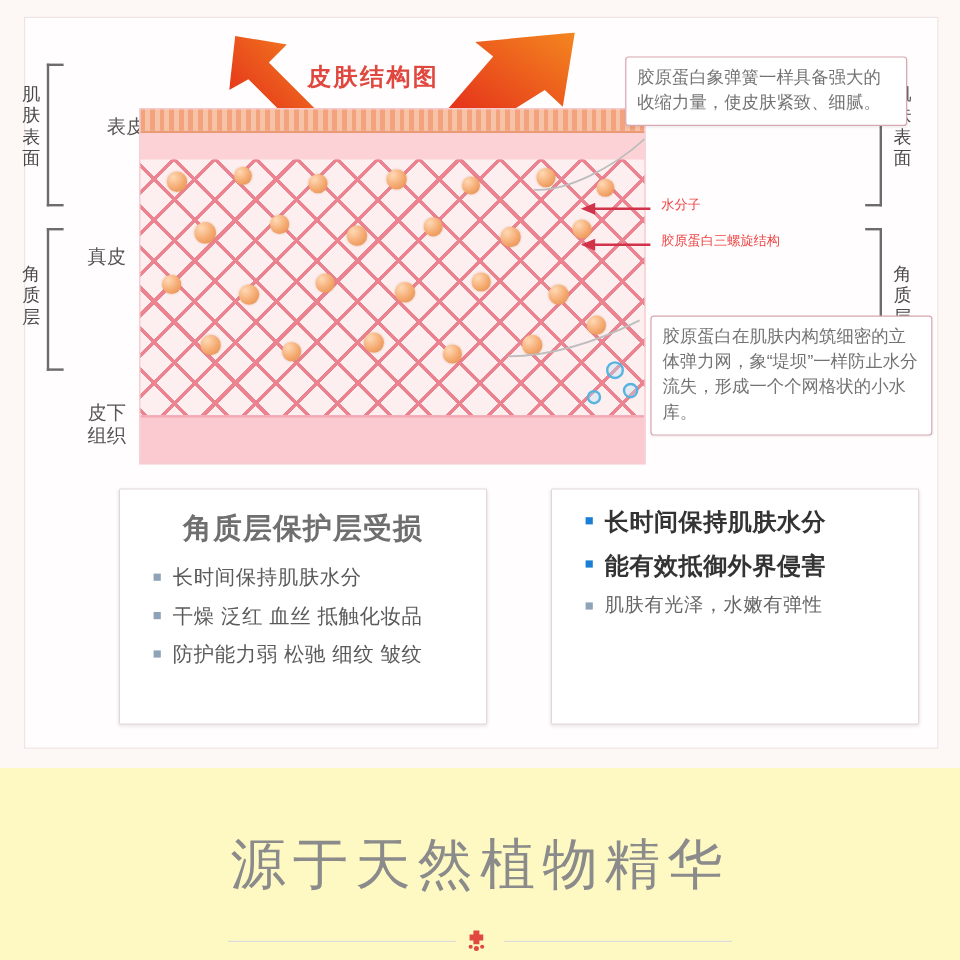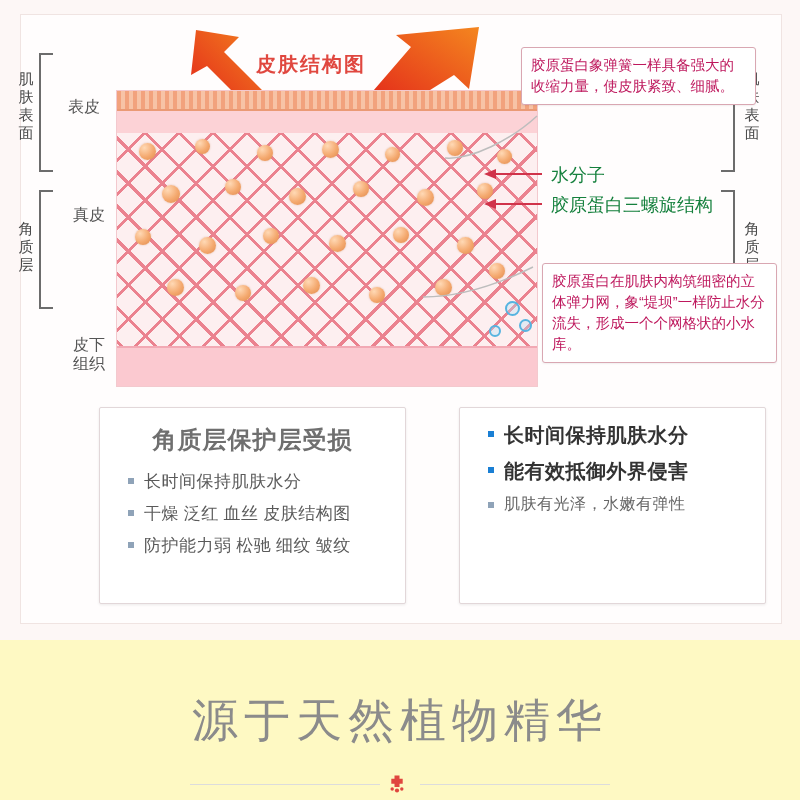--- a/index.html
+++ b/index.html
@@ -133,43 +133,43 @@
 
   
   .callout {
     position: absolute;
     background: #ffffff;
     border: 1px solid #d9a7b2;
     border-radius: 3px;
     padding: 7px 9px;
     font-size: 14.5px;
     line-height: 21px;
-    color: #be185d;
+    color: #737373;
     box-shadow: 0 1px 2px rgba(0,0,0,.06);
   }
   #callout-top { left: 500px; top: 32px; width: 215px; }
   #callout-bottom { left: 521px; top: 248px; width: 215px; }
 
   .pointer-label {
     position: absolute;
-    font-size: 18px;
-    color: #15803d;
+    font-size: 11px;
+    color: #ef4444;
     white-space: nowrap;
   }
 
   
   .card {
     position: absolute;
     top: 392px;
     background: #ffffff;
     border: 1px solid #e2d7d9;
     box-shadow: 0 1px 3px rgba(0,0,0,.08);
     border-radius: 2px;
   }
-  #card-left  { left: 78px;  width: 305px; height: 195px; font-family: Liberation Serif, serif; }
+  #card-left  { left: 78px;  width: 305px; height: 195px; }
   #card-right { left: 438px; width: 305px; height: 195px; }
 
   .card-title {
     text-align: center;
     font-size: 24px;
     font-weight: bold;
     margin-top: 16px;
     letter-spacing: 1px;
   }
   #card-left .card-title  { color: #6f6f6f; }
@@ -263,21 +263,21 @@
     <svg class="red-arrow" style="left:330px; top:12px;" width="130" height="80" viewBox="0 0 130 80">
       <defs>
         <linearGradient id="ag2" x1="0" y1="1" x2="1" y2="0">
           <stop offset="0%" stop-color="#e2231a"></stop>
           <stop offset="100%" stop-color="#f4861f"></stop>
         </linearGradient>
       </defs>
       <polygon points="10,78 60,20 45,8 128,0 118,62 103,48 52,80" fill="url(#ag2)"></polygon>
     </svg>
 
-    <div class="layer-label" style="left:37px; top:82px;">表皮</div>
+    <div class="layer-label" style="left:58px; top:82px;">表皮</div>
     <div class="layer-label" style="left:42px; top:190px;">真皮</div>
     <div class="layer-label" style="left:42px; top:297px;margin-top:23px;">皮下<br>组织</div>
 
     <div id="skin">
       <div id="epidermis-surface"></div>
       <div id="epidermis-band"></div>
       <div id="dermis">
         <div class="mesh"></div>
 
         <div class="water-drop" style="left:22px;  top:10px; width:17px; height:17px;"></div>
@@ -335,21 +335,21 @@
       <path d="M2,52 C40,52 80,38 112,22" stroke="#bdbdbd" stroke-width="1.5" fill="none"></path>
     </svg>
 
     <div class="callout" id="callout-top">胶原蛋白象弹簧一样具备强大的收缩力量，使皮肤紧致、细腻。</div>
     <div class="callout" id="callout-bottom">胶原蛋白在肌肤内构筑细密的立体弹力网，象“堤坝”一样防止水分流失，形成一个个网格状的小水库。</div>
 
     <div class="card" id="card-left">
       <div class="card-title">角质层保护层受损</div>
       <ul class="bullets">
         <li>长时间保持肌肤水分</li>
-        <li>干燥  泛红  血丝  皮肤结构图</li>
+        <li>干燥  泛红  血丝  抵触化妆品</li>
         <li>防护能力弱 松驰 细纹 皱纹</li>
       </ul>
     </div>
 
     <div class="card" id="card-right">
       <ul class="bullets">
         <li class="big">长时间保持肌肤水分</li>
         <li class="big">能有效抵御外界侵害</li>
         <li class="small">肌肤有光泽，水嫩有弹性</li>
       </ul>

